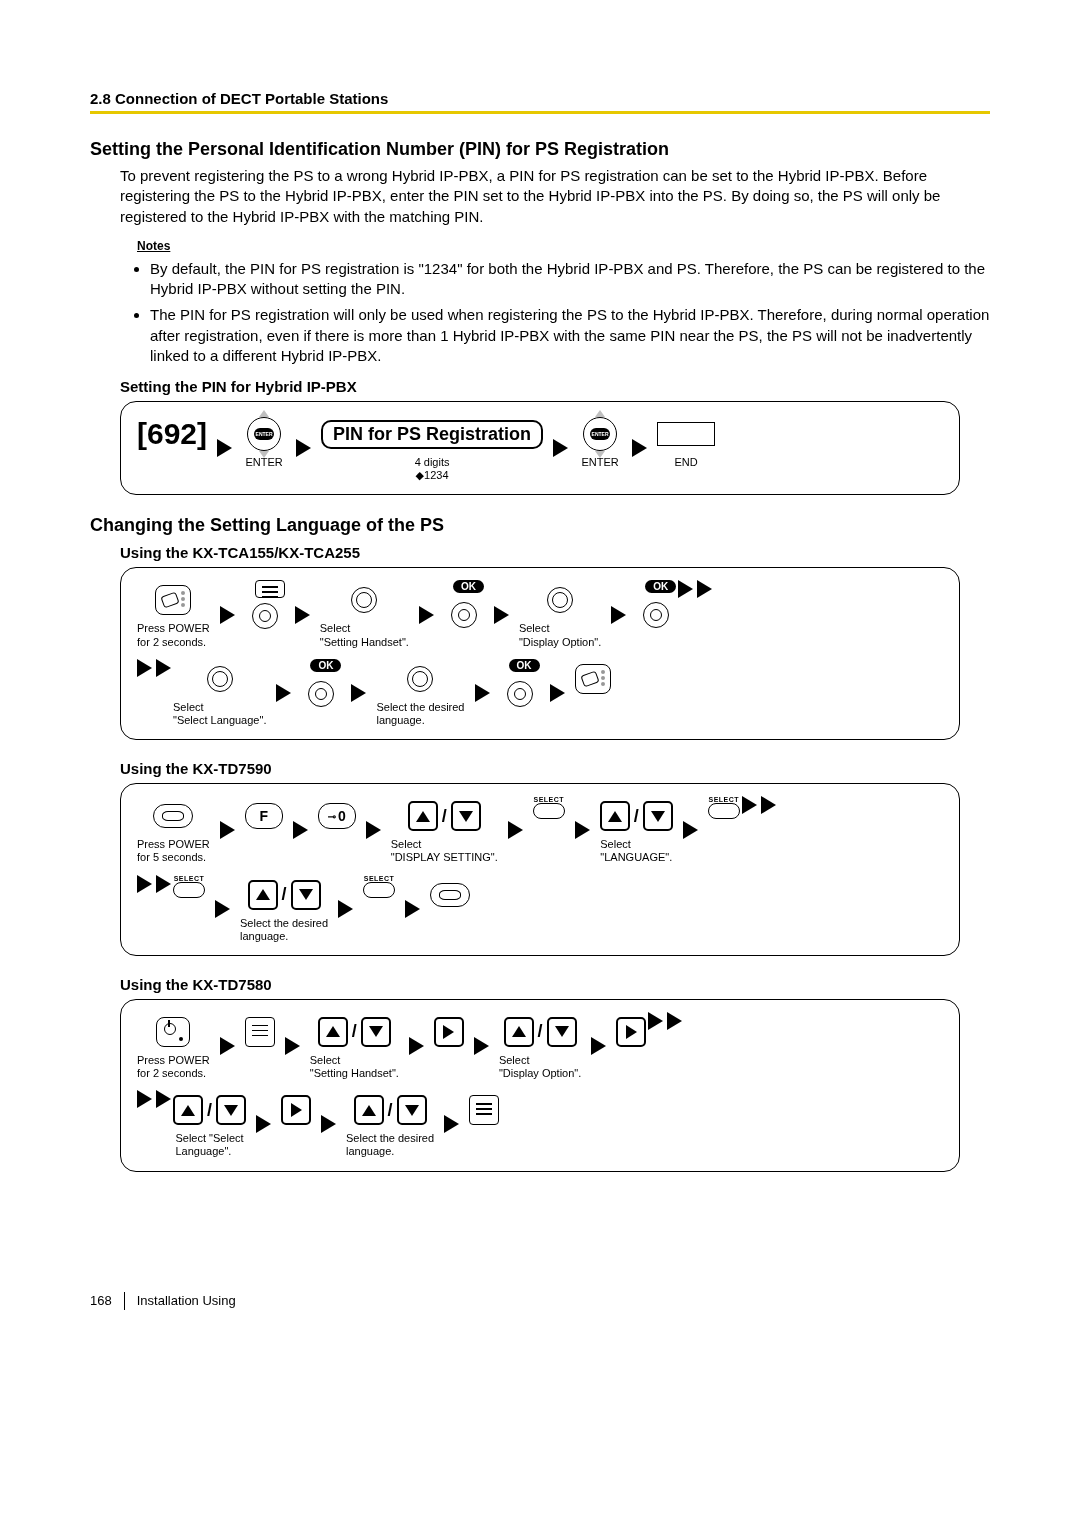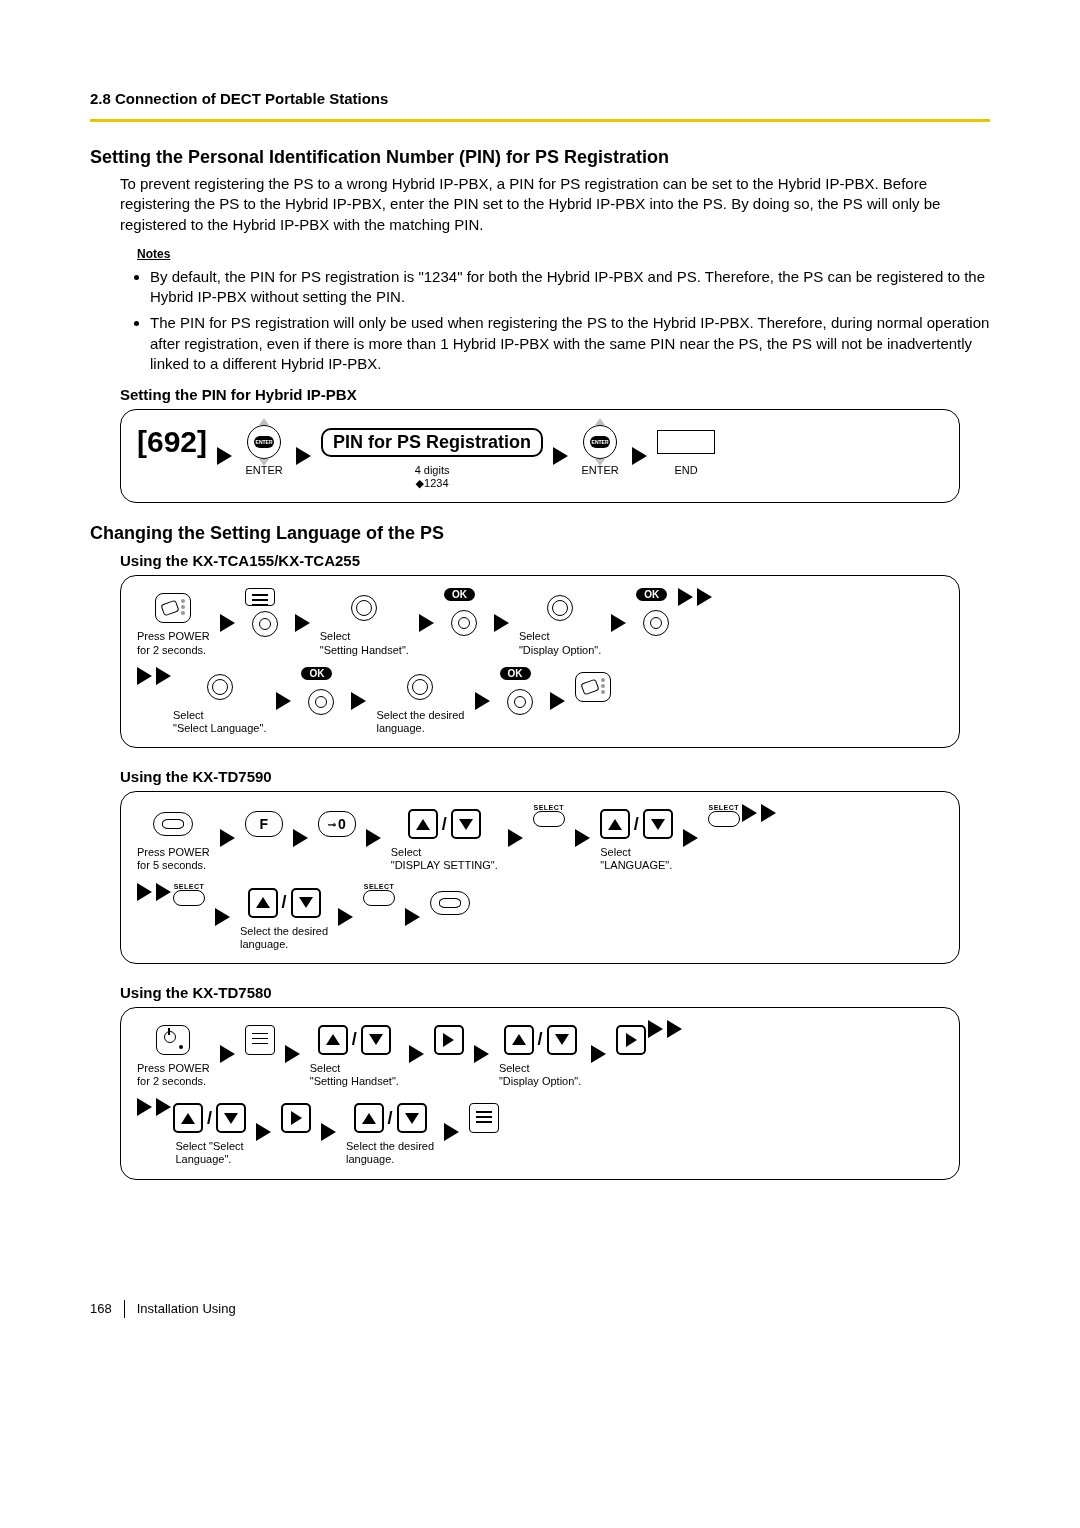--- a/index.html
+++ b/index.html
@@ -10,21 +10,21 @@
     color: #000;
     width: 1080px;
   }
   .page {
     padding: 90px 90px 40px 90px;
     box-sizing: border-box;
   }
   .section-header {
     font-weight: bold;
     font-size: 15px;
-    margin-bottom: 12px;
+    margin-bottom: 4px;
   }
   .yellow-rule {
     height: 3px;
     background: #e6c800;
     margin-bottom: 25px;
   }
   .h1 {
     font-weight: bold;
     font-size: 18px;
     margin: 0 0 6px 0;
@@ -229,21 +229,21 @@
     box-shadow: 0 5px 0 #000, 0 10px 0 #000;
   }
   .footer {
     position: relative;
     margin-top: 120px;
     font-size: 13px;
     display:flex; align-items:center;
   }
   .footer .pnum { margin-right: 12px; }
   .footer .vline { width:1px; height:18px; background:#000; margin-right:12px;}
-  .ok-col{display:flex;flex-direction:column;align-items:flex-start;}
+  .ok-col{display:flex;flex-direction:column;align-items:flex-end;}
   .slash-updown{display:flex;align-items:center;}
 </style>
 </head>
 <body>
 
 <div class="page">
 
   <div class="section-header">2.8 Connection of DECT Portable Stations</div>
   <div class="yellow-rule"></div>
 

